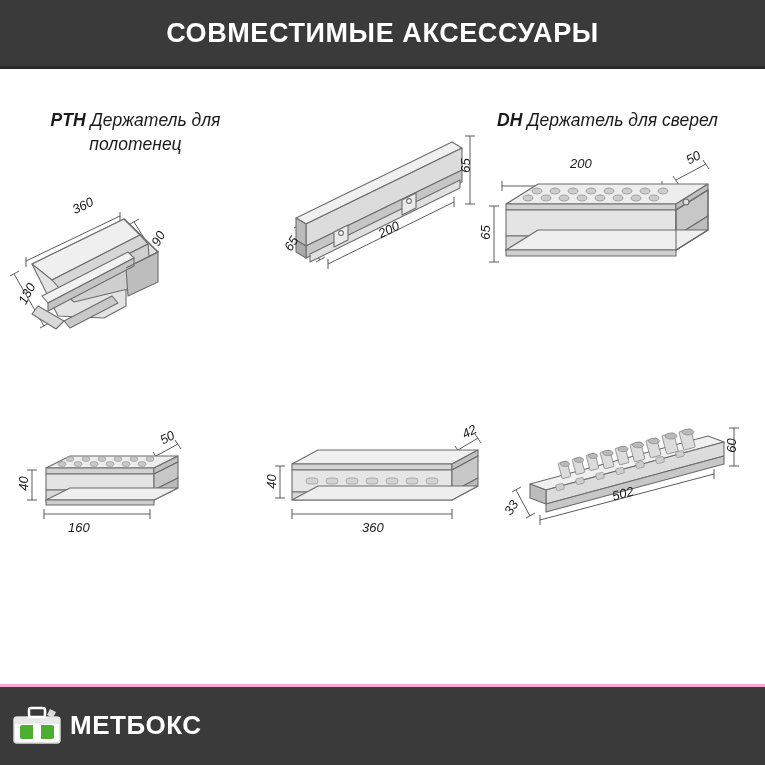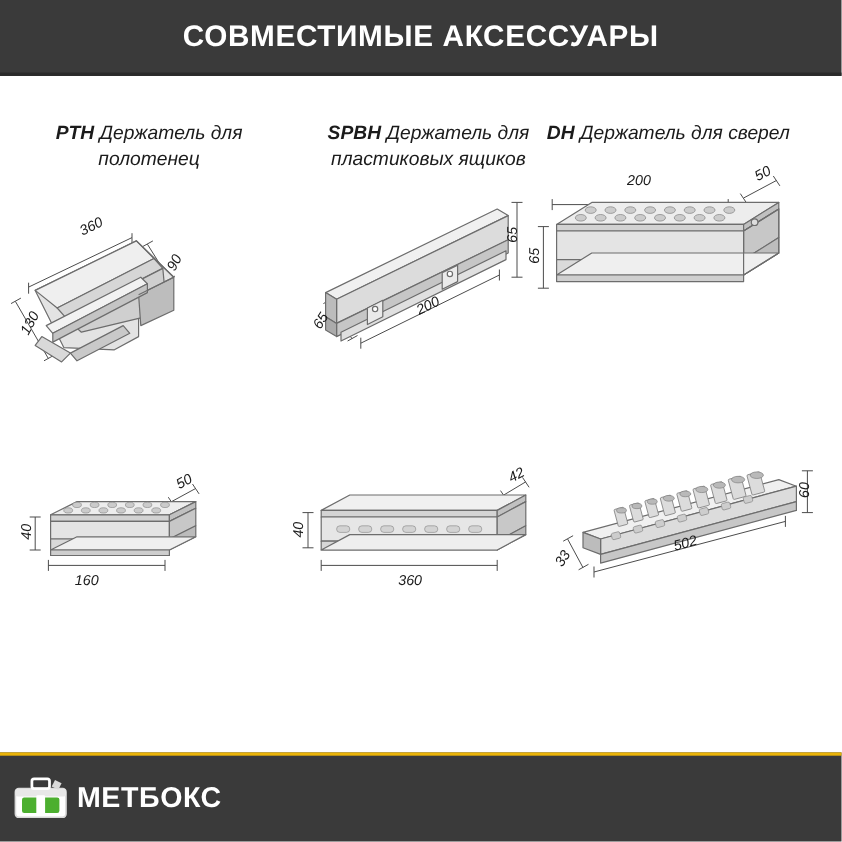--- a/index.html
+++ b/index.html
@@ -12,21 +12,20 @@
     background: #ffffff;
     font-family: "Liberation Sans", sans-serif;
     overflow: hidden;
     position: relative;
   }
   .page {
     position: relative;
     width: 765px;
     height: 765px;
     background: #ffffff;
-    border-radius: 20px;
   }
 
   
   .header {
     position: absolute;
     left: 0; top: 0;
     width: 765px;
     height: 66px;
     background: #3a3a3a;
     display: flex;
@@ -78,21 +77,21 @@
     white-space: nowrap;
   }
 
   
   .footer {
     position: absolute;
     left: 0; bottom: 0;
     width: 765px;
     height: 78px;
     background: #3a3a3a;
-    border-top: 3px solid #eab308;
+    border-top: 3px solid #f9a8d4;
   }
   .logo {
     position: absolute;
     left: 10px;
     top: 8px;
     width: 185px;
     height: 60px;
     display: flex;
     align-items: center;
   }
@@ -152,24 +151,20 @@
             <line x1="118" y1="112" x2="150" y2="96"></line>
           </g>
         </svg>
         <div class="dim" style="left:64px; top:42px; transform:rotate(-26deg);">360</div>
         <div class="dim" style="left:143px; top:75px; transform:rotate(-62deg);">90</div>
         <div class="dim" style="left:8px; top:130px; transform:rotate(-62deg);">130</div>
       </div>
     </div>
 
     <div class="cell" style="left:262px; top:30px;">
-      <div class="cell-title">
-        <b>SPBH</b>
-        <span>Держатель для пластиковых ящиков</span>
-      </div>
       <div class="figure">
         <svg width="255" height="200" viewBox="0 0 255 200">
           <g stroke="#6d6d6d" stroke-width="1.1" stroke-linejoin="round">
 
             <line x1="208" y1="28" x2="208" y2="96" stroke="#4a4a4a" stroke-width="0.9"></line>
             <line x1="203" y1="28" x2="213" y2="28" stroke="#4a4a4a" stroke-width="0.9"></line>
             <line x1="203" y1="96" x2="213" y2="96" stroke="#4a4a4a" stroke-width="0.9"></line>
             <line x1="36" y1="118" x2="58" y2="152" stroke="#4a4a4a" stroke-width="0.9"></line>
             <line x1="32" y1="120" x2="41" y2="115" stroke="#4a4a4a" stroke-width="0.9"></line>
             <line x1="54" y1="154" x2="63" y2="149" stroke="#4a4a4a" stroke-width="0.9"></line>

